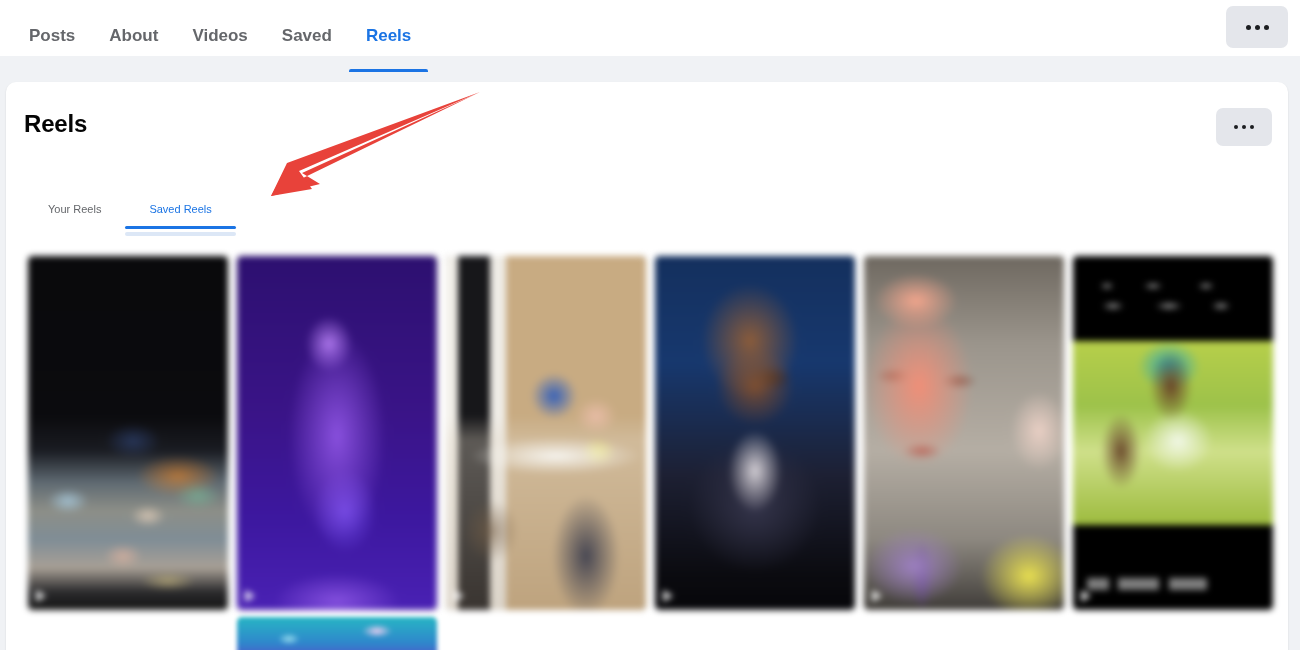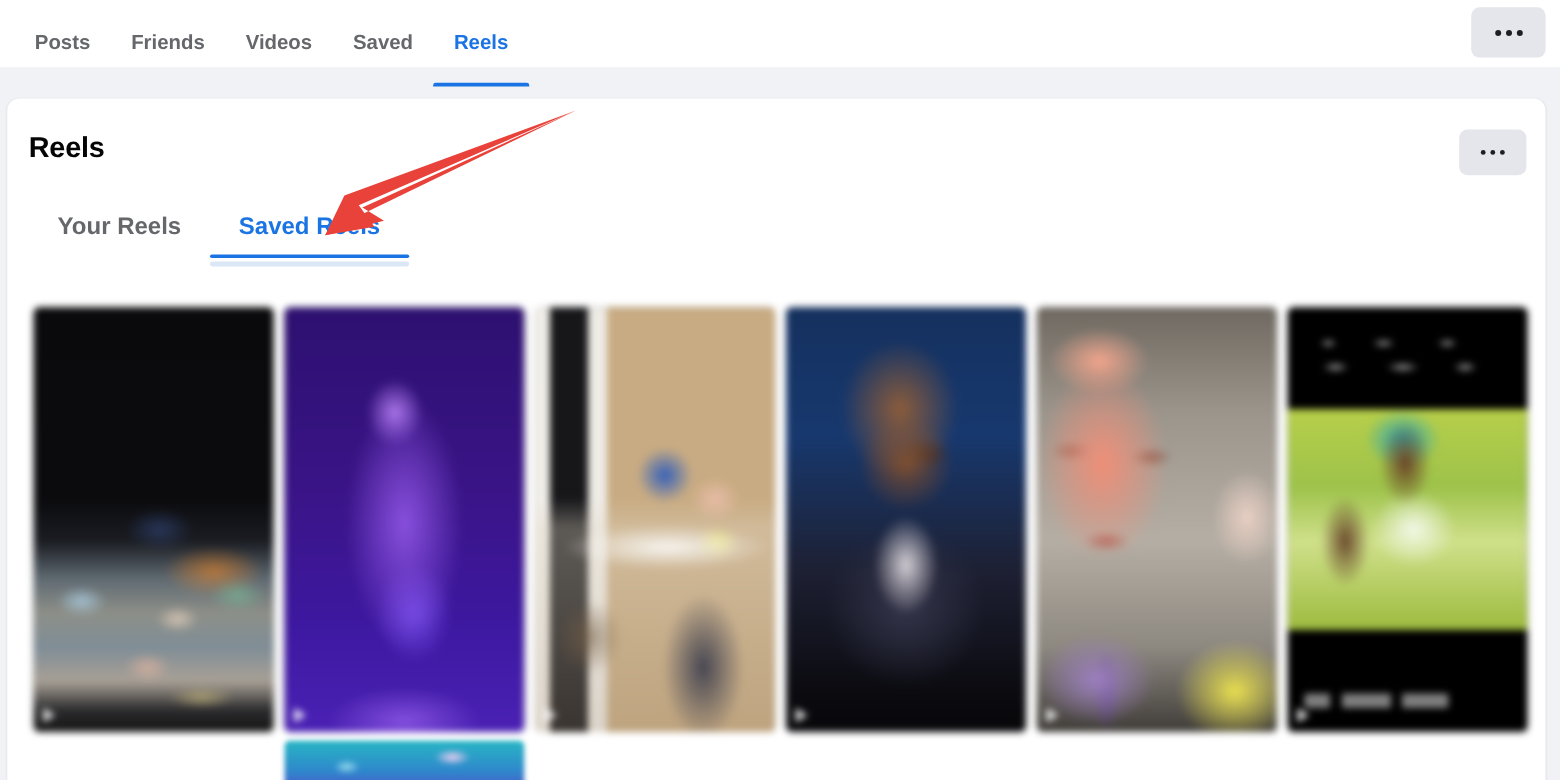--- a/index.html
+++ b/index.html
@@ -69,22 +69,22 @@
     display: flex; align-items: center; justify-content: center;
     cursor: pointer;
   }
   .card-more i { width: 4px; height: 4px; background: #1c1e21; border-radius: 50%; }
 
   
   .subtabs { position: absolute; left: 24px; top: 178px; display: flex; }
   .subtab {
     position: relative;
     padding: 0 24px 22px 24px;
-    font-size: 20px; font-weight: 700; color: #65676b;
-    cursor: pointer; white-space: nowrap;
+    font-size: 11px; font-weight: 400; color: #65676b;
+    cursor: pointer; white-space: nowrap; margin-top: 25px;
   }
   .subtab:first-child { padding-left: 24px; }
   .subtab.active { color: #1b74e4; }
   .subtab.active::after {
     content: ""; position: absolute; left: 0; right: 0; bottom: 8px;
     height: 3px; background: #1b74e4; border-radius: 2px;
   }
   .subtab.active::before {
     content: ""; position: absolute; left: 0; right: 0; bottom: 1px;
     height: 4px; background: #dce7f6; border-radius: 2px;
@@ -220,21 +220,21 @@
 </style>
 </head>
 <body>
 
 <div class="topnav">
   <div class="topnav-tabs">
     <div class="nav-tab">
       <span>Posts</span>
     </div>
     <div class="nav-tab">
-      <span>Friends</span>
+      <span>About</span>
     </div>
     <div class="nav-tab">
       <span>Videos</span>
     </div>
     <div class="nav-tab">
       <span>Saved</span>
     </div>
     <div class="nav-tab active">
       <span>Reels</span>
     </div>

